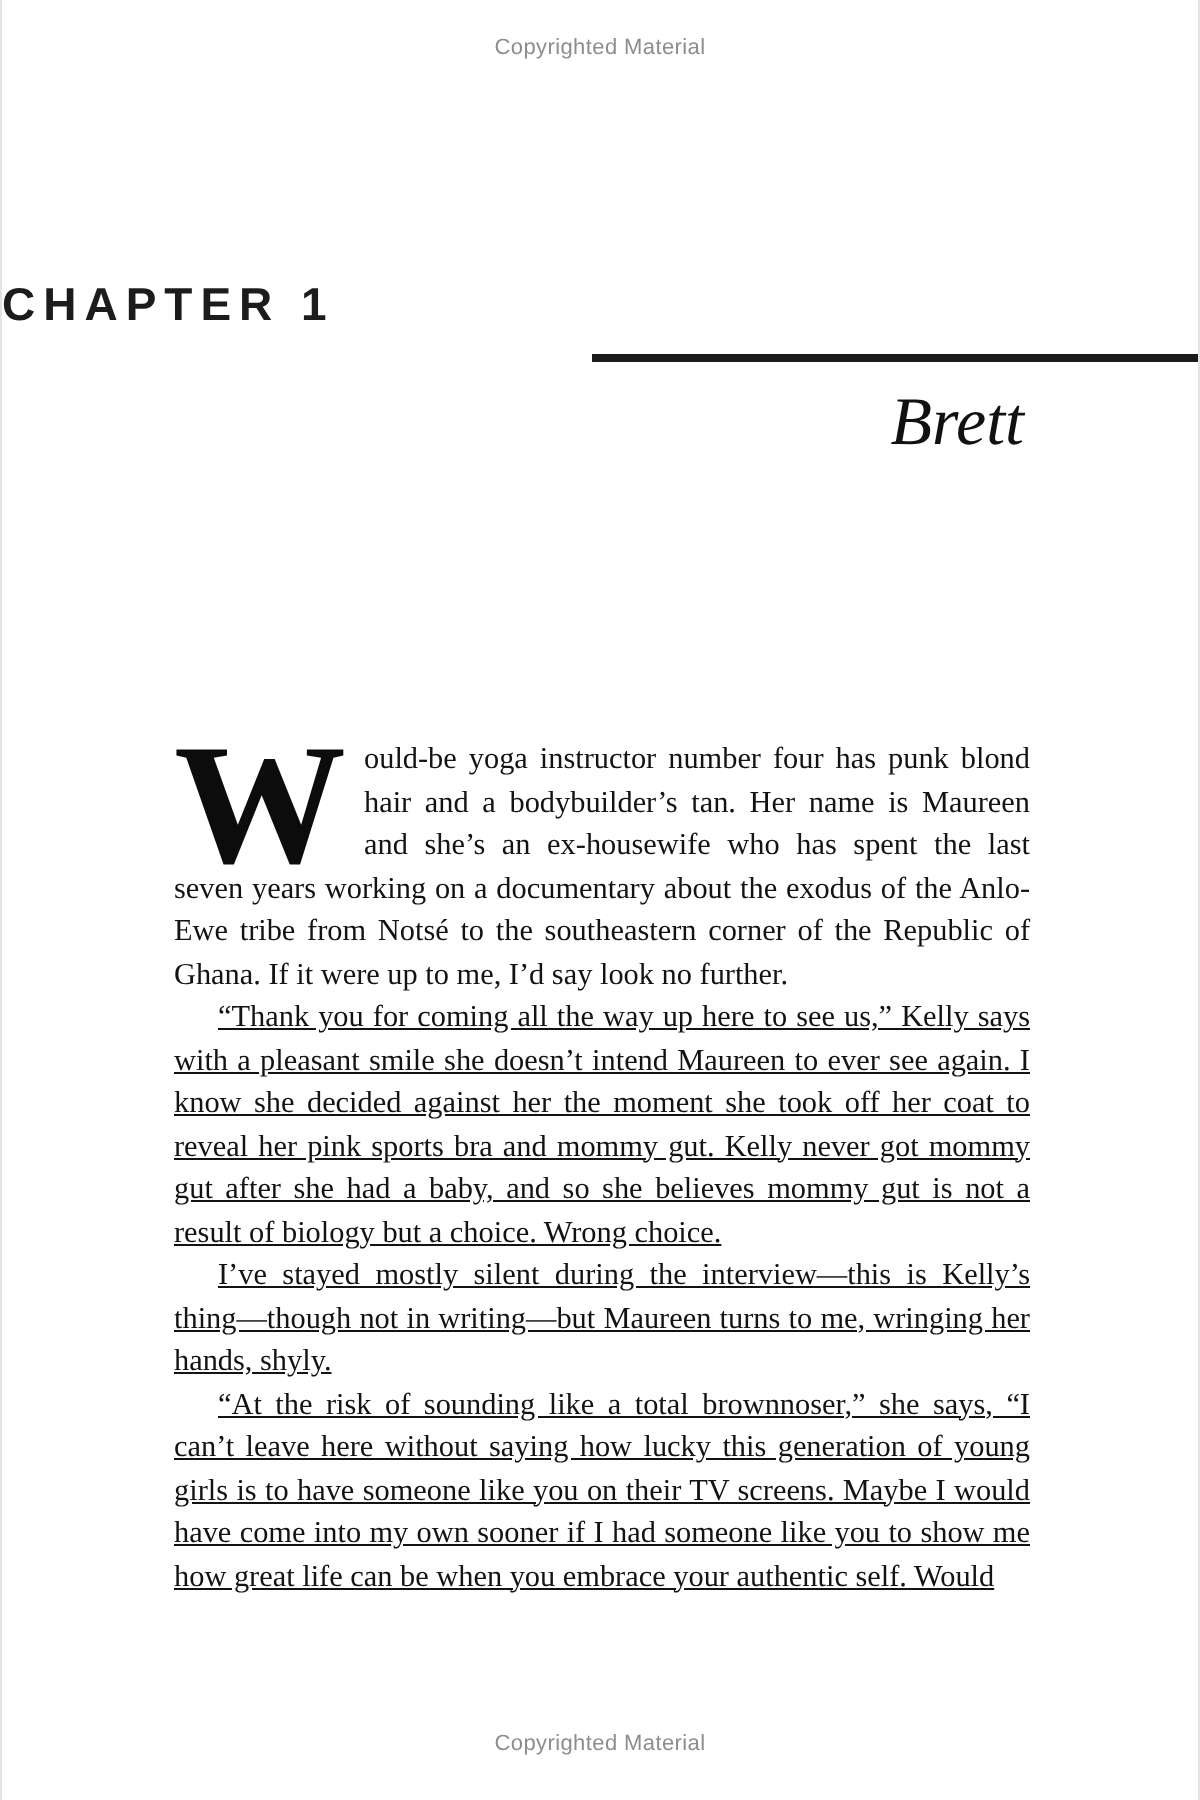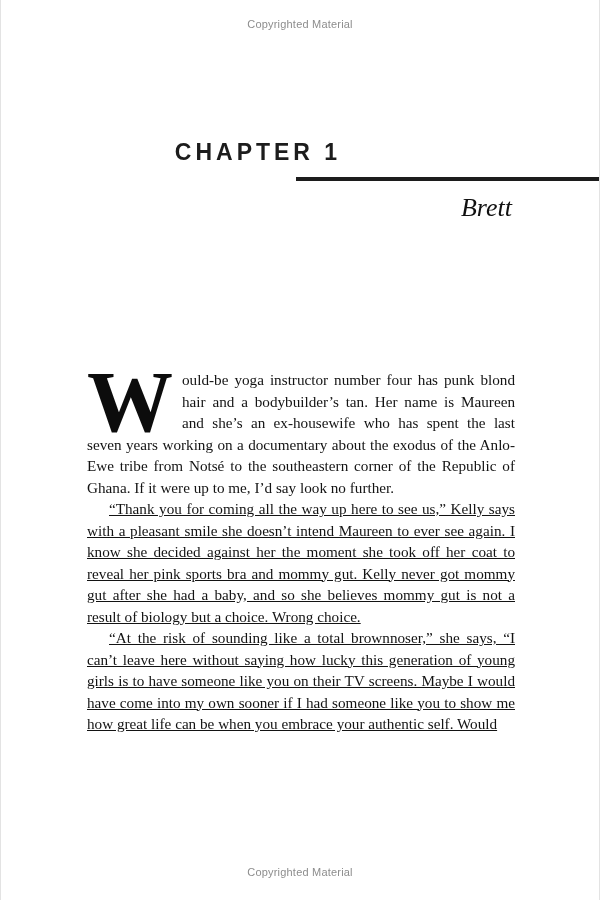--- a/index.html
+++ b/index.html
@@ -32,40 +32,40 @@
   .copyright.top { top: 18px; }
   .copyright.bottom { top: 866px; }
 
   .chapter-block {
     position: absolute;
     top: 139px;
     left: 0;
     right: 0;
   }
   .chapter-title {
-    text-align: center;
+    text-align: left;
     padding-right: 84px;
     font-family: "Liberation Sans", sans-serif;
     font-weight: bold;
     font-size: 23px;
     letter-spacing: 4px;
     color: #1c1c1c;
   }
   .chapter-rule {
     margin-top: 11px;
     margin-left: 295px;
     height: 4px;
     background: #1c1c1c;
   }
   .chapter-subtitle {
     margin-top: 12px;
     text-align: right;
     padding-right: 87px;
     font-style: italic;
-    font-size: 26px;
+    font-size: 34px;
     color: #111111;
   }
 
   .body-text {
     position: absolute;
     top: 369px;
     left: 86px;
     width: 428px;
     font-size: 15.2px;
     line-height: 21.5px;
@@ -94,18 +94,19 @@
 
   <div class="chapter-block">
     <div class="chapter-title">CHAPTER 1</div>
     <div class="chapter-rule"></div>
     <div class="chapter-subtitle">Brett</div>
   </div>
 
   <div class="body-text">
     <p class="opening"><span class="dropcap">W</span><span>ould-be yoga instructor number four has punk blond hair and a bodybuilder’s tan. Her name is Maureen and she’s an ex-housewife who has spent the last seven years working on a documentary about the exodus of the Anlo-Ewe tribe from Notsé to the southeastern corner of the Republic of Ghana. If it were up to me, I’d say look no further.</span></p>
     <p class="indent">“Thank you for coming all the way up here to see us,” Kelly says with a pleasant smile she doesn’t intend Maureen to ever see again. I know she decided against her the moment she took off her coat to reveal her pink sports bra and mommy gut. Kelly never got mommy gut after she had a baby, and so she believes mommy gut is not a result of biology but a choice. Wrong choice.</p>
+    <p class="indent">I’ve stayed mostly silent during the interview—this is Kelly’s thing—though not in writing—but Maureen turns to me, wringing her hands, shyly.</p>
     <p class="indent">“At the risk of sounding like a total brownnoser,” she says, “I can’t leave here without saying how lucky this generation of young girls is to have someone like you on their TV screens. Maybe I would have come into my own sooner if I had someone like you to show me how great life can be when you embrace your authentic self. Would</p>
   </div>
 
   <div class="copyright bottom">Copyrighted Material</div>
 
 </div>
 
 </body></html>

